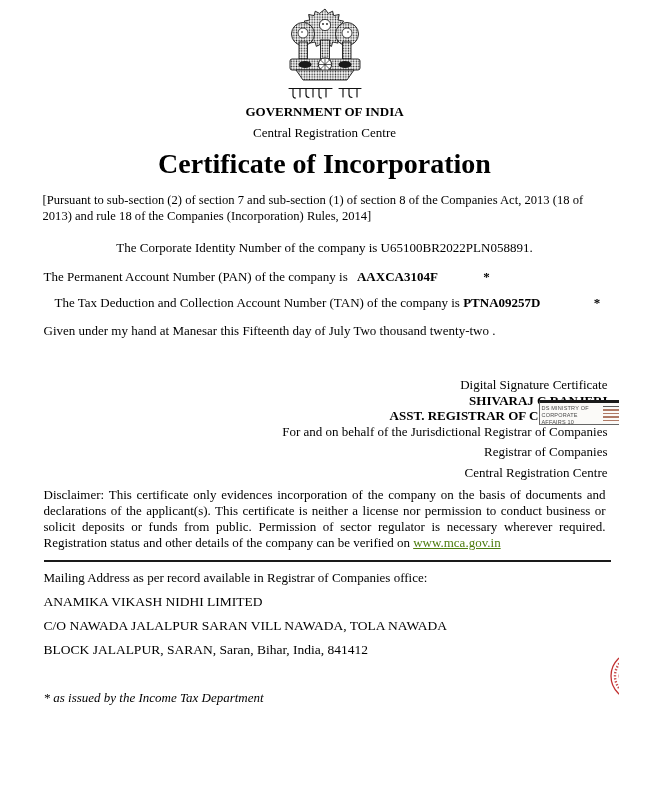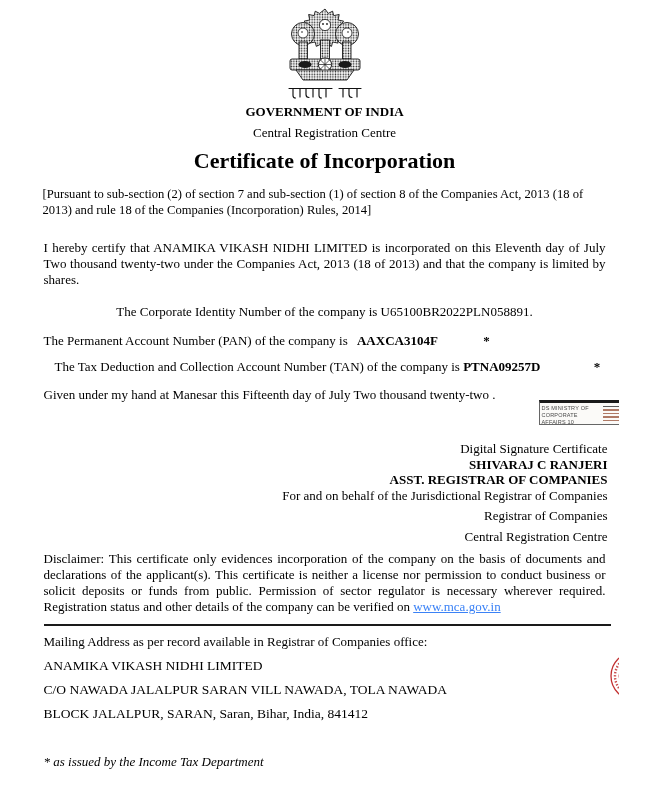--- a/index.html
+++ b/index.html
@@ -14,21 +14,21 @@
     font-size:13px;
     overflow:hidden;
   }
   
   .emblem-wrap { text-align:center; padding-top:8px; }
   .emblem-wrap svg { display:block; margin:0 auto; }
   .motto-svg { margin-top:2px !important; }
   .hdr { text-align:center; font-weight:bold; font-size:13px; line-height:15px; }
   .hdr-govt { margin-top:5px; }
   .hdr-centre { text-align:center; font-weight:normal; font-size:13px; margin-top:6px; }
-  .doc-title { text-align:center; font-weight:bold; font-size:22px; margin-top:7px; }
+  .doc-title { text-align:center; font-weight:bold; font-size:28px; margin-top:7px; }
   .pursuant {
     font-size:12.6px; line-height:16px;
     margin:12px 10px 0 12px;
   }
   
   .bodytxt { margin-left:13px; margin-right:13px; line-height:16px; }
   .p-certify { margin-top:22px; text-align:justify; }
   .p-cin { margin-top:16px;text-align:center; }
   .p-pan { margin-top:13px; }
   .p-tan { margin-top:10px;margin-left:24px; }
@@ -61,21 +61,21 @@
   .dsc-line.l5 { width:60%; }
   
   .sig-block {
     margin-top:38px; margin-right:11px;
     text-align:right; line-height:15.5px; font-size:13px;
   }
   .sig-bold { font-weight:bold; }
   .sig-gap { margin-top:5px; }
   
   .disclaimer { margin-top:7px; text-align:justify; }
-  .link { color:#3b82f6; text-decoration:underline; cursor:pointer; }
+  .link { color:#4d7c0f; text-decoration:underline; cursor:pointer; }
   
   .rule { border:0; border-top:2px solid #1a1a1a; margin:9px 8px 0 13px; }
   .mail-head { margin-top:8px; }
   .addr { margin-top:8px; font-size:13.5px; }
   .roc-seal { position:absolute; left:578px; top:650px; }
   .footnote { margin-top:32px;font-style:italic; }
 </style>
 </head>
 <body>
 
@@ -140,21 +140,20 @@
         <path d="M69 2.5 v8.5"></path>
       </g>
     </svg>
   </div>
 
   <div class="hdr hdr-govt">GOVERNMENT OF INDIA</div>
   <div class="hdr-centre">Central Registration Centre</div>
   <div class="doc-title">Certificate of Incorporation</div>
   <div class="pursuant">[Pursuant to sub-section (2) of section 7 and sub-section (1) of section 8 of the Companies Act, 2013 (18 of 2013) and rule 18 of the Companies (Incorporation) Rules, 2014]</div>
 
-  <p class="bodytxt p-certify">I hereby certify that ANAMIKA VIKASH NIDHI LIMITED is incorporated on this Eleventh day of July Two thousand twenty-two under the Companies Act, 2013 (18 of 2013) and that the company is limited by shares.</p>
 
   <p class="bodytxt p-cin">The Corporate Identity Number of the company is U65100BR2022PLN058891.</p>
 
   <p class="bodytxt p-pan">
     <span>The Permanent Account Number (PAN) of the company is</span>
     <span class="val-bold pan-val">AAXCA3104F</span>
     <span class="star">*</span>
   </p>
 
   <p class="bodytxt p-tan">

